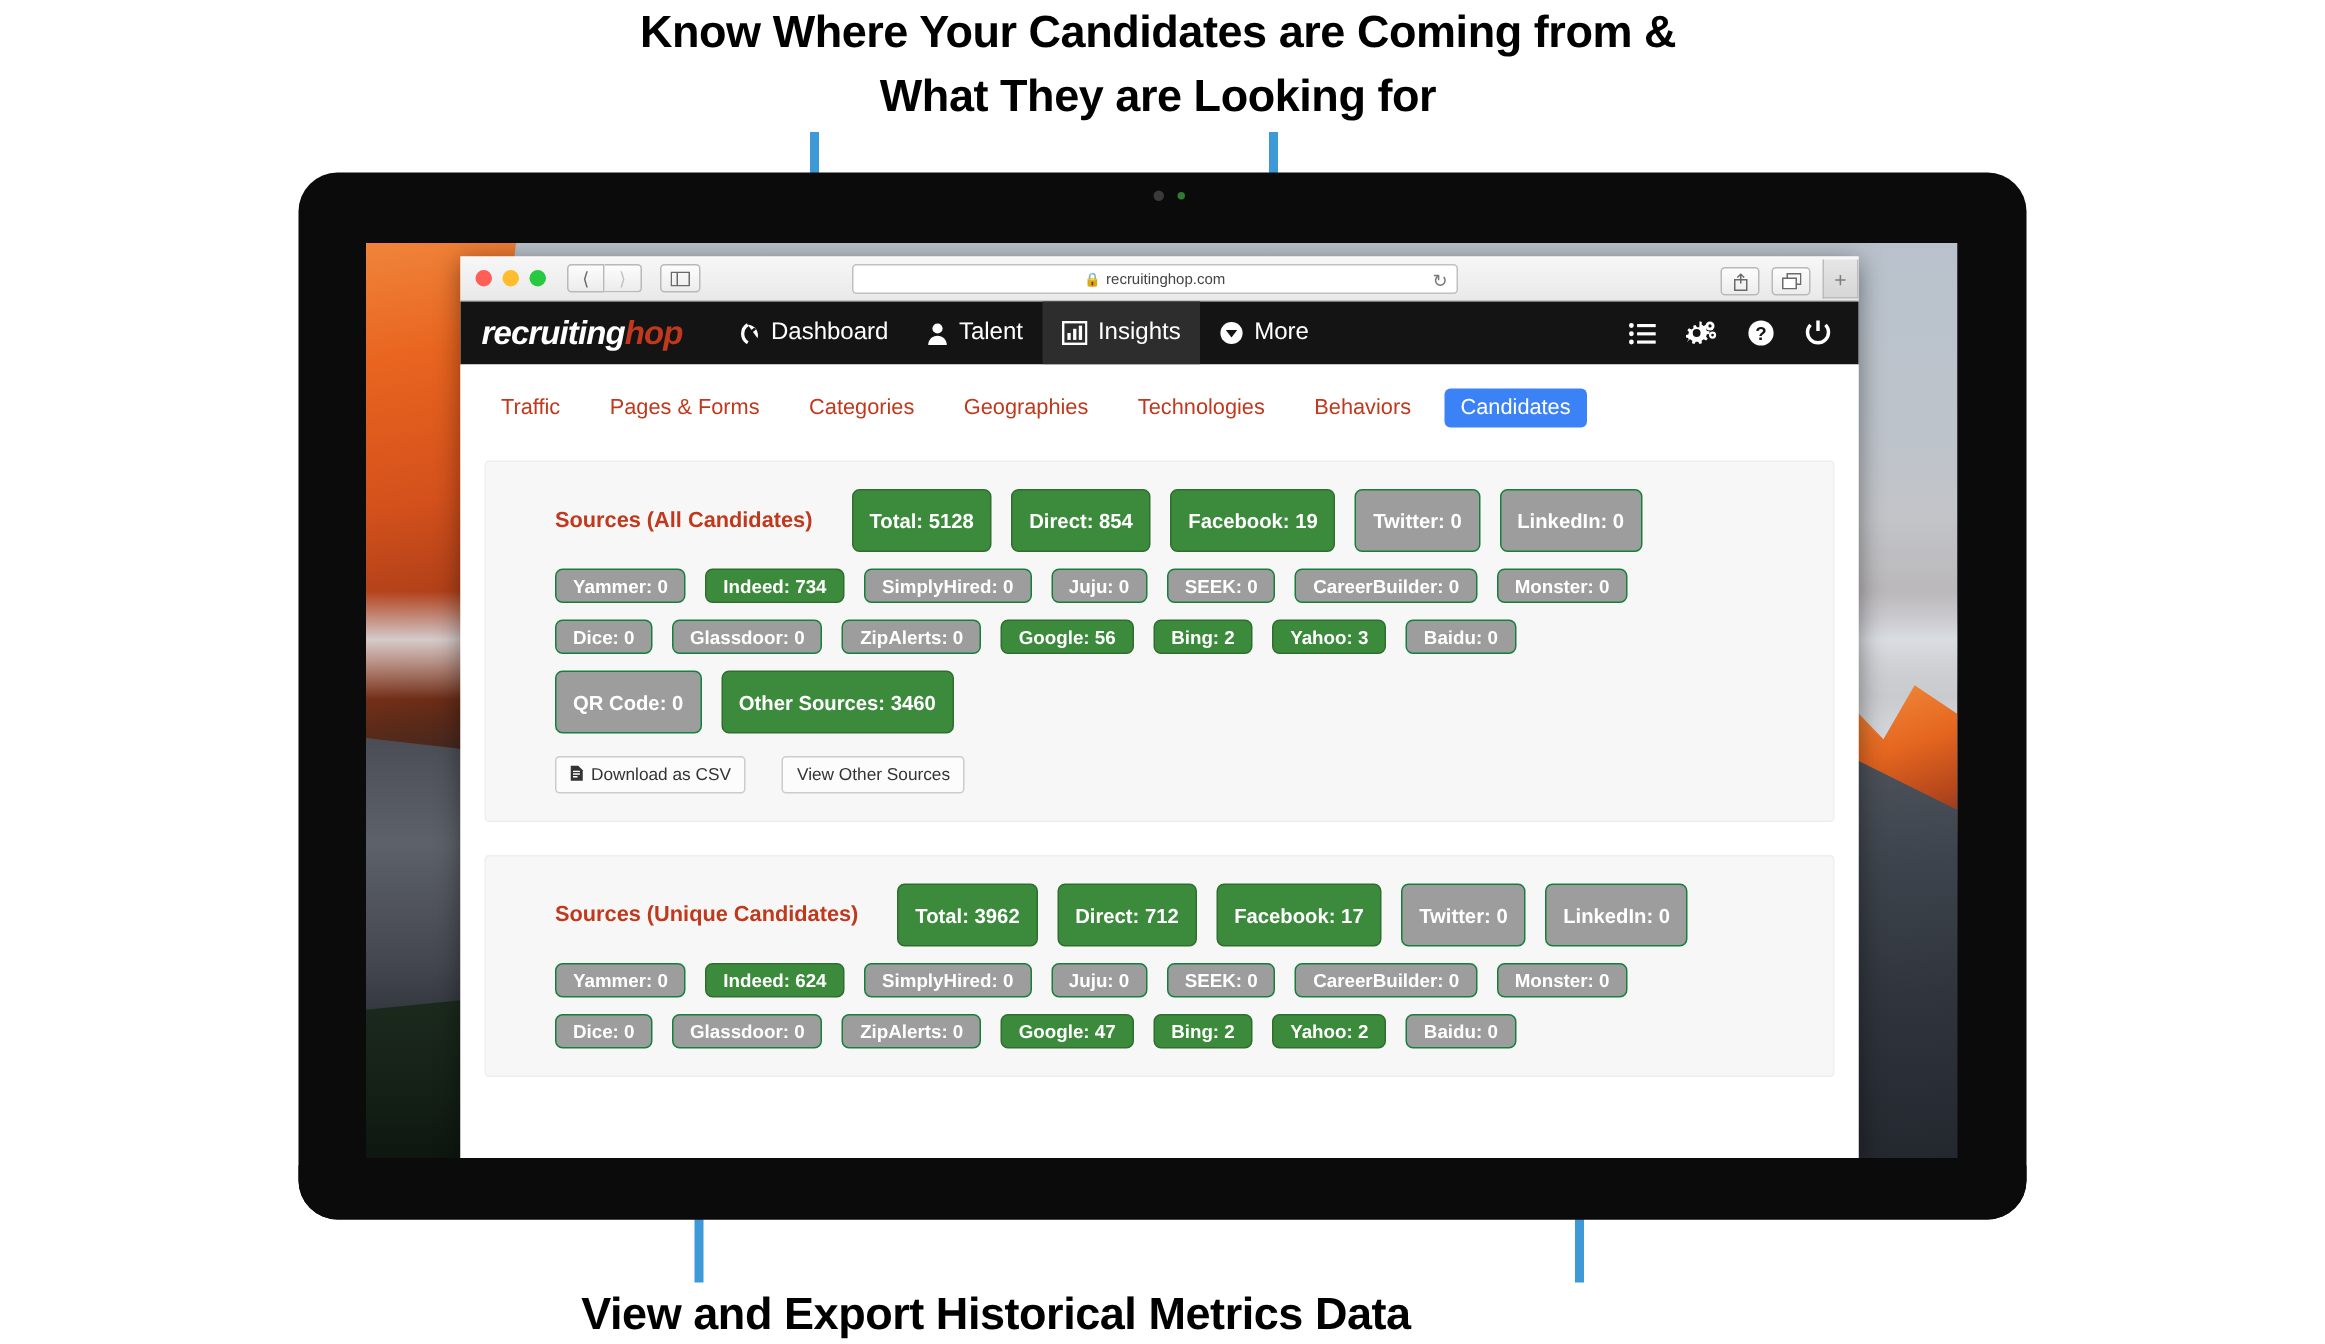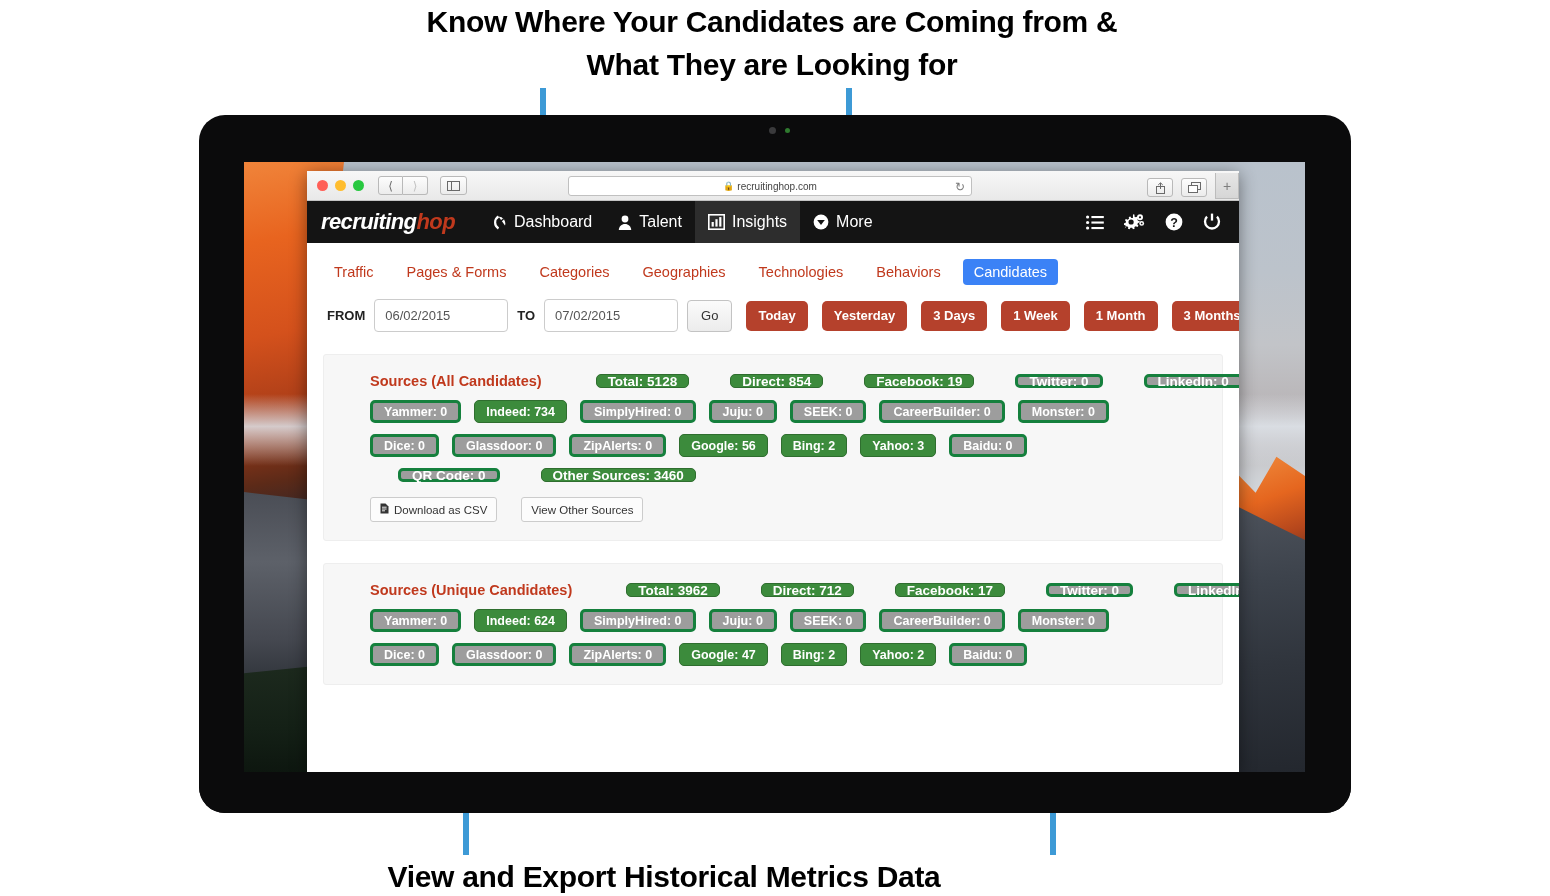--- a/index.html
+++ b/index.html
@@ -248,22 +248,22 @@
     white-space: nowrap; margin-right: 13px; text-align: center;
   }
   .badge {
     display: inline-flex; align-items: center;
     height: 23px; padding: 0 11px;
     border-radius: 5px;
     font-size: 12.5px; font-weight: bold;
     color: #ffffff; white-space: nowrap;
   }
   .badge.green { background: #3c8b3c; border: 1px solid #2f6e2f; }
-  .badge.grey  { background: #9d9d9d; border: 3px solid #15803d; }
-  .badge.big   { height: 14px; font-size: 13.5px; margin-left: 28px; }
+  .badge.grey  { background: #9d9d9d; border: 1px solid #15803d; }
+  .badge.big   { height: 42px; font-size: 13.5px; }
 
   .ghostbtn {
     display: inline-flex; align-items: center; gap: 5px;
     height: 25px; padding: 0 9px;
     background: #fcfcfc; border: 1px solid #ccc; border-radius: 3px;
     font-size: 11.5px; color: #333; white-space: nowrap;
   }
   #btn-row { margin-top: 15px; display: flex; gap: 24px; }
 
   
@@ -443,33 +443,20 @@
           <div id="tabs-row">
             <div class="subtab">Traffic</div>
             <div class="subtab">Pages &amp; Forms</div>
             <div class="subtab">Categories</div>
             <div class="subtab">Geographies</div>
             <div class="subtab">Technologies</div>
             <div class="subtab">Behaviors</div>
             <div class="subtab active">Candidates</div>
           </div>
 
-          <div id="daterow">
-            <span class="lbl">FROM</span>
-            <input class="dateinput" type="text" value="06/02/2015" style="">
-            <span class="lbl">TO</span>
-            <input class="dateinput" type="text" value="07/02/2015" style="">
-            <button id="go-btn">Go</button>
-            <button class="rangebtn">Today</button>
-            <button class="rangebtn">Yesterday</button>
-            <button class="rangebtn">3 Days</button>
-            <button class="rangebtn">1 Week</button>
-            <button class="rangebtn">1 Month</button>
-            <button class="rangebtn">3 Months</button>
-          </div>
 
           <div class="panel">
             <div class="panel-row">
               <span class="panel-title">Sources (All Candidates)</span>
               <span class="badge green big">Total: 5128</span>
               <span class="badge green big">Direct: 854</span>
               <span class="badge green big">Facebook: 19</span>
               <span class="badge grey big">Twitter: 0</span>
               <span class="badge grey big">LinkedIn: 0</span>
             </div>

